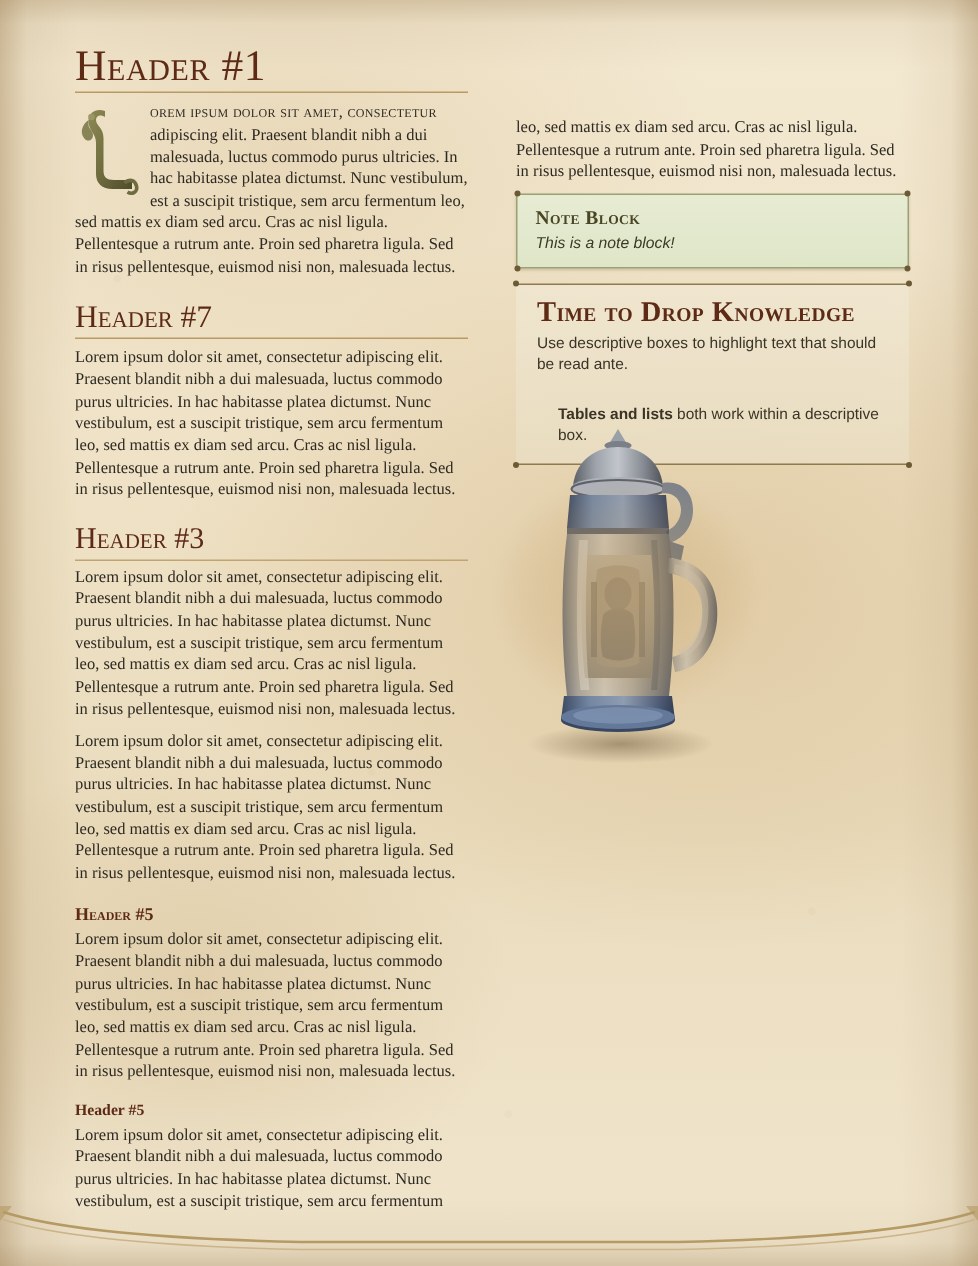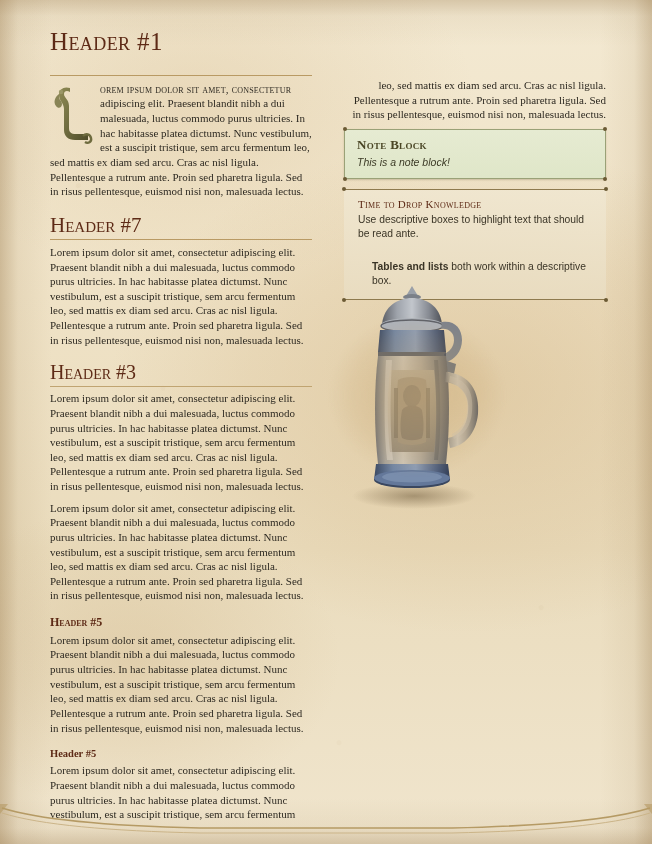--- a/index.html
+++ b/index.html
@@ -75,26 +75,26 @@
     width: 262px;
   }
   .col-left  { left: 0; }
   .col-right { left: 294px; }
 
   
   .h1 {
     font-family: "Liberation Serif", serif;
     font-variant: small-caps;
     color: #5d2a16;
-    font-size: 25px;
+    font-size: 29px;
     font-weight: 400;
     letter-spacing: .4px;
     margin: 0 0 6px 0;
     border-bottom: 1.5px solid #b99a64;
-    padding-bottom: 18px;
+    padding-bottom: 0;
     line-height: 1.15;
   }
   .h2 {
     font-family: "Liberation Serif", serif;
     font-variant: small-caps;
     color: #5d2a16;
     font-size: 21px;
     font-weight: 400;
     margin: 14px 0 5px 0;
     border-bottom: 1.2px solid #b99a64;
@@ -199,23 +199,23 @@
     position: relative;
     margin: 10px 0 0 0;
     background: linear-gradient(180deg, rgba(240,231,209,.85) 0%, rgba(233,221,194,.85) 100%);
     border-top: 1.4px solid #8e7a4e;
     border-bottom: 1.4px solid #8e7a4e;
     padding: 8px 14px 10px 14px;
   }
   .desc-title {
     font-family: "Liberation Serif", serif;
     font-variant: small-caps;
-    font-weight: 400;
-    color: #5d2a16;
-    font-size: 11px;
+    font-weight: 700;
+    color: #5d2a16;
+    font-size: 19px;
     margin: 0 0 3px 0;
     letter-spacing: .3px;
   }
   .desc-text {
     font-family: "Liberation Sans", sans-serif;
     font-size: 10.3px;
     color: #3a3426;
     line-height: 1.4;
     margin: 0 0 6px 0;
   }
@@ -293,21 +293,21 @@
 
       <h5 class="h5">Header #5</h5>
       <p class="body">Lorem ipsum dolor sit amet, consectetur adipiscing elit. Praesent blandit nibh a dui malesuada, luctus commodo purus ultricies. In hac habitasse platea dictumst. Nunc vestibulum, est a suscipit tristique, sem arcu fermentum leo, sed mattis ex diam sed arcu. Cras ac nisl ligula. Pellentesque a rutrum ante. Proin sed pharetra ligula. Sed in risus pellentesque, euismod nisi non, malesuada lectus.</p>
 
       <h6 class="h6">Header #5</h6>
       <p class="body">Lorem ipsum dolor sit amet, consectetur adipiscing elit. Praesent blandit nibh a dui malesuada, luctus commodo purus ultricies. In hac habitasse platea dictumst. Nunc vestibulum, est a suscipit tristique, sem arcu fermentum</p>
     </div>
 
     <div class="col col-right">
 
-      <p class="body" style="margin-top:50px;text-align:right;">leo, sed mattis ex diam sed arcu. Cras ac nisl ligula. Pellentesque a rutrum ante. Proin sed pharetra ligula. Sed in risus pellentesque, euismod nisi non, malesuada lectus.</p>
+      <p class="body" style="margin-top:50px;">leo, sed mattis ex diam sed arcu. Cras ac nisl ligula. Pellentesque a rutrum ante. Proin sed pharetra ligula. Sed in risus pellentesque, euismod nisi non, malesuada lectus.</p>
 
       <div class="note-block">
         <span class="corner c-tl"></span>
         <span class="corner c-tr"></span>
         <span class="corner c-bl"></span>
         <span class="corner c-br"></span>
         <div class="note-title">Note Block</div>
         <p class="note-text">This is a note block!</p>
       </div>
 

